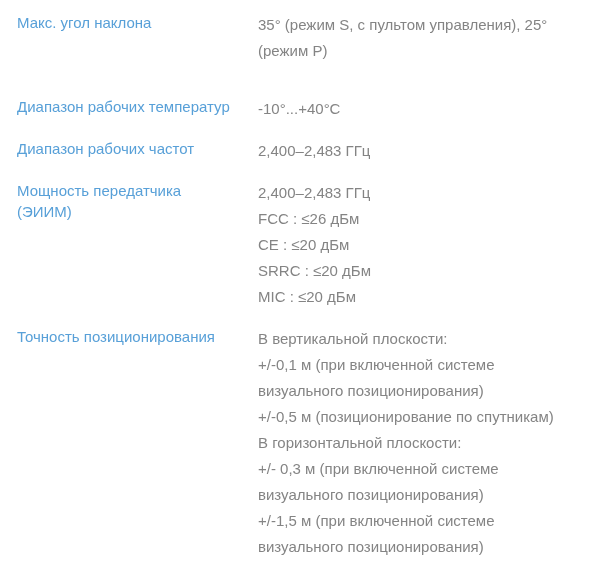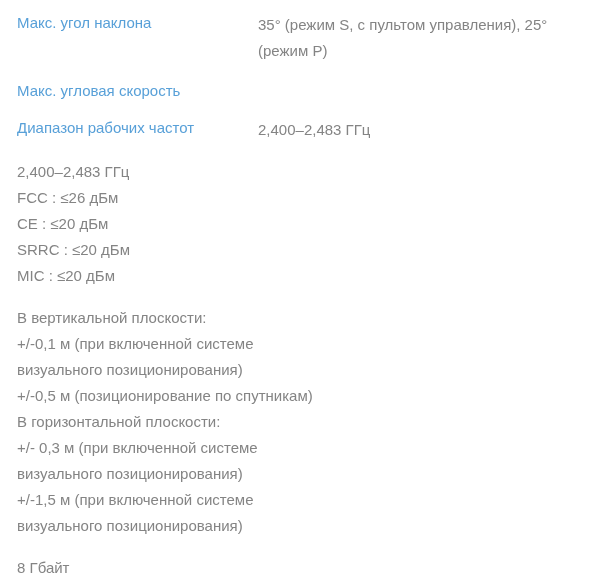--- a/index.html
+++ b/index.html
@@ -45,39 +45,45 @@
 <body style="background: rgb(255, 255, 255);">
 
 <div class="spec-table">
   <div class="spec-row">
     <div class="spec-label">Макс. угол наклона</div>
     <div class="spec-value">35° (режим S, с пультом управления), 25°
 (режим P)</div>
   </div>
 
   <div class="spec-row">
-    <div class="spec-label">Макс. угловая скорость</div>
   </div>
 
+  <div class="spec-row">
+    <div class="spec-label">Диапазон рабочих температур</div>
+    <div class="spec-value">-10°...+40°C</div>
+  </div>
 
   <div class="spec-row">
     <div class="spec-label">Диапазон рабочих частот</div>
     <div class="spec-value">2,400–2,483 ГГц</div>
   </div>
 
   <div class="spec-row">
+    <div class="spec-label">Мощность передатчика
+(ЭИИМ)</div>
     <div class="spec-value">2,400–2,483 ГГц
 FCC : ≤26 дБм
 CE : ≤20 дБм
 SRRC : ≤20 дБм
 MIC : ≤20 дБм</div>
   </div>
 
 
   <div class="spec-row">
+    <div class="spec-label">Точность позиционирования</div>
     <div class="spec-value">В вертикальной плоскости:
 +/-0,1 м (при включенной системе
 визуального позиционирования)
 +/-0,5 м (позиционирование по спутникам)
 В горизонтальной плоскости:
 +/- 0,3 м (при включенной системе
 визуального позиционирования)
 +/-1,5 м (при включенной системе
 визуального позиционирования)</div>
   </div>

